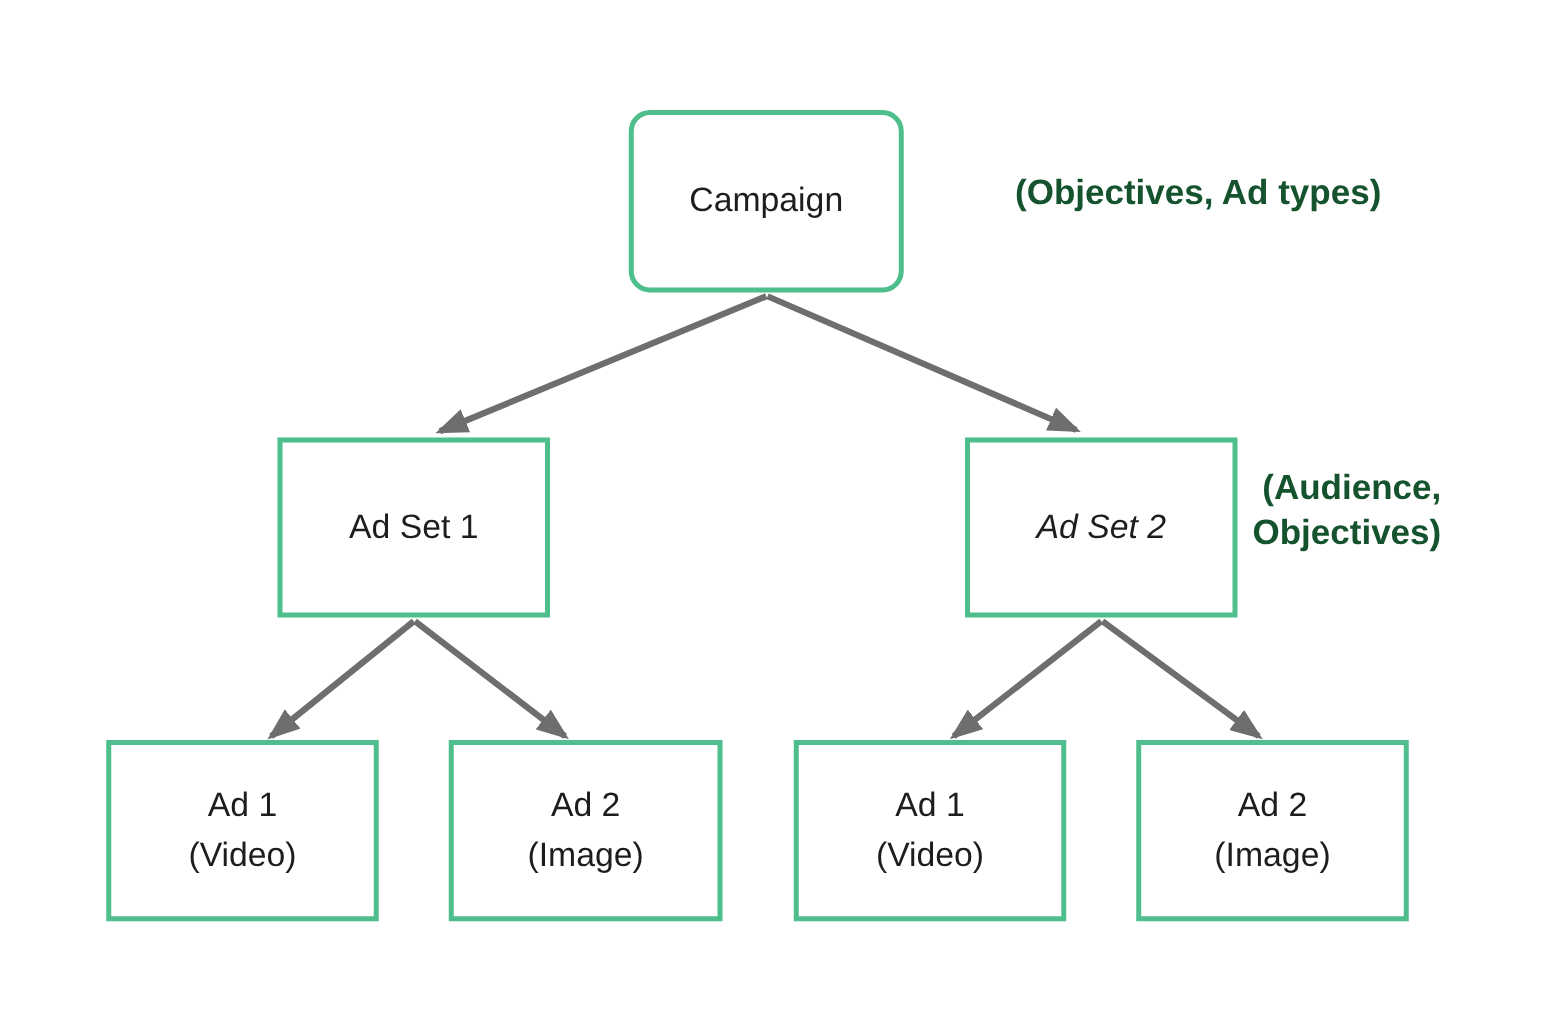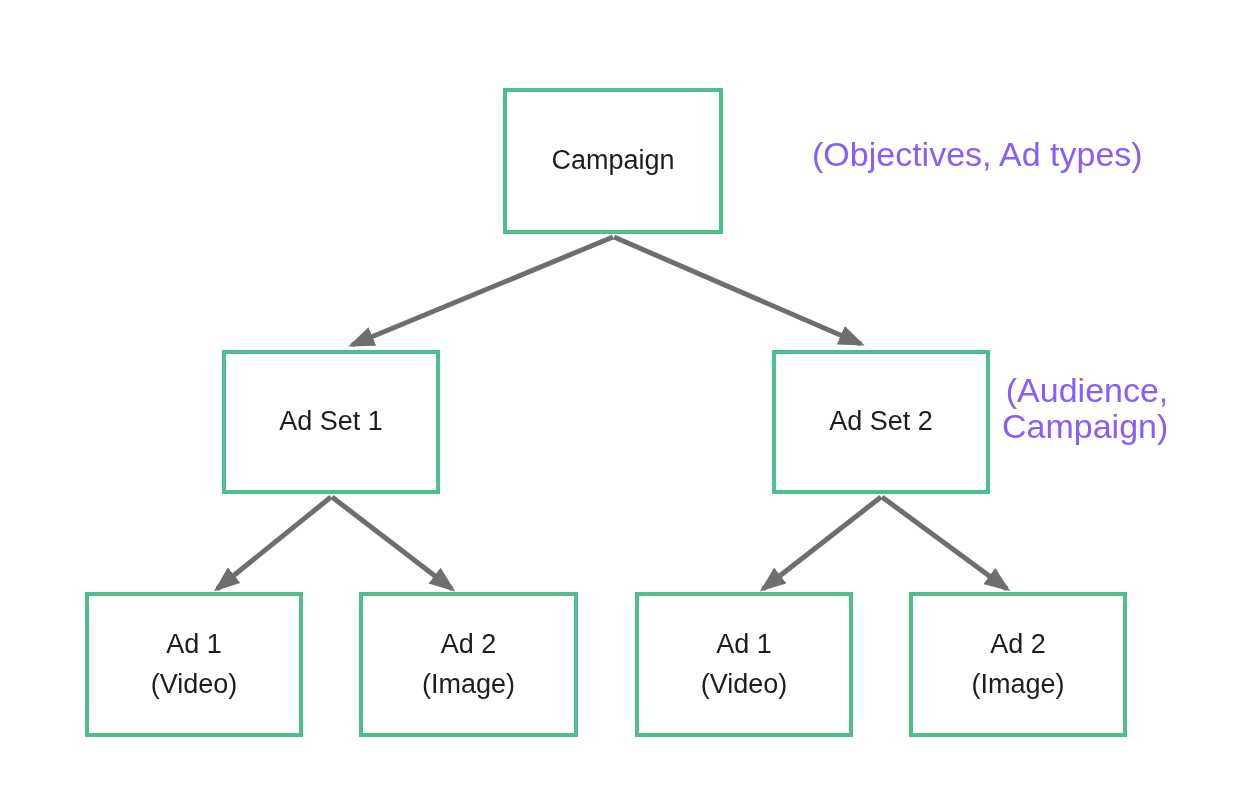--- a/index.html
+++ b/index.html
@@ -24,35 +24,36 @@
     display: flex;
     flex-direction: column;
     align-items: center;
     justify-content: center;
     text-align: center;
     font-size: 27px;
     line-height: 1.45;
     color: var(--text, #1d1d1d);
     z-index: 2;
   }
-  #node-campaign { left: 503px; top: 88px;  width: 220px; height: 146px; }
+  #node-campaign { left: 503px; top: 88px;  width: 220px; height: 146px; border-radius: 17px; }
   #node-adset1   { left: 222px; top: 350px; width: 218px; height: 144px; }
-  #node-adset2   { left: 772px; top: 350px; width: 218px; height: 144px; }
+  #node-adset2   { left: 772px; top: 350px; width: 218px; height: 144px; font-style: italic; }
   #node-ad1-left  { left: 85px;  top: 592px; width: 218px; height: 145px; }
   #node-ad2-left  { left: 359px; top: 592px; width: 219px; height: 145px; }
   #node-ad1-right { left: 635px; top: 592px; width: 218px; height: 145px; }
   #node-ad2-right { left: 909px; top: 592px; width: 218px; height: 145px; }
 
   .annotation {
     position: absolute;
-    font-size: 34px;
+    font-size: 28px;
     line-height: 36px;
-    color: #8b5cf6;
+    color: #14532d;
     white-space: nowrap;
     z-index: 2;
+    font-weight: bold;
   }
   #ann-campaign { left: 812px; top: 136px; }
   #ann-adset    { left: 1002px; top: 372px; }
   #ann-adset span { display: block; text-align: right; }
 
   #edges {
     position: absolute;
     left: 0;
     top: 0;
     z-index: 1;
@@ -115,16 +116,16 @@
     <span>Ad 2</span>
     <span>(Image)</span>
   </div>
 
   <div class="annotation" id="ann-campaign">
     <span>(Objectives, Ad types)</span>
   </div>
 
   <div class="annotation" id="ann-adset">
     <span>(Audience,</span>
-    <span>Campaign)</span>
+    <span>Objectives)</span>
   </div>
 
 </div>
 
 </body></html>

